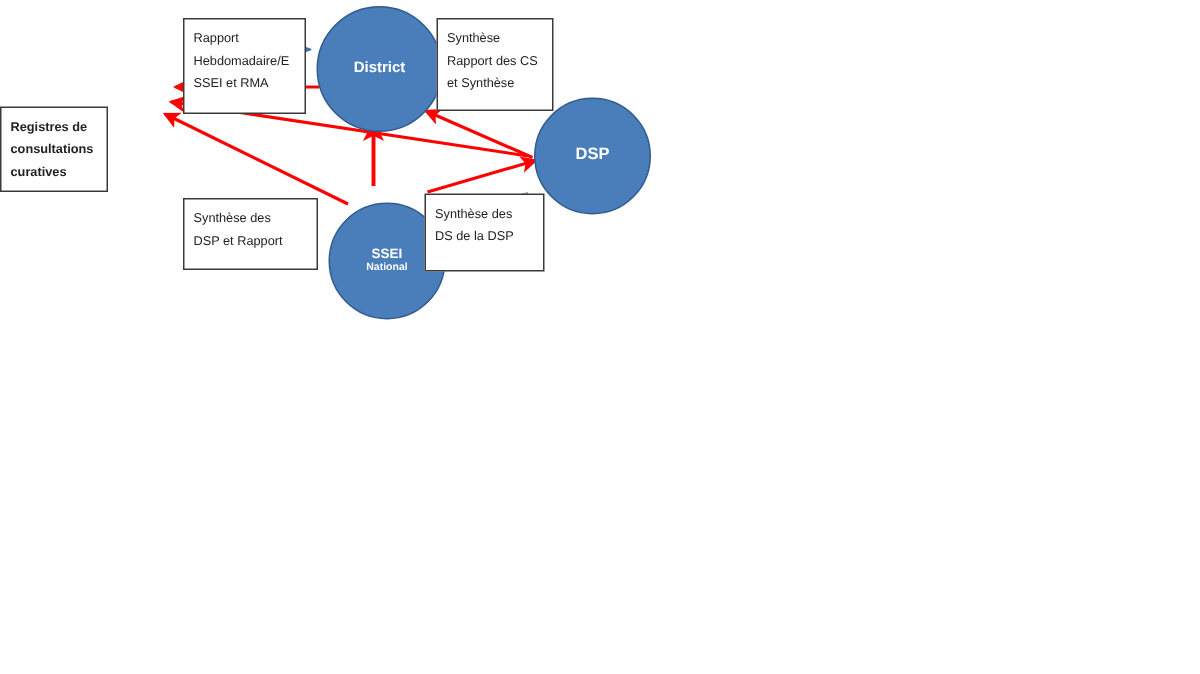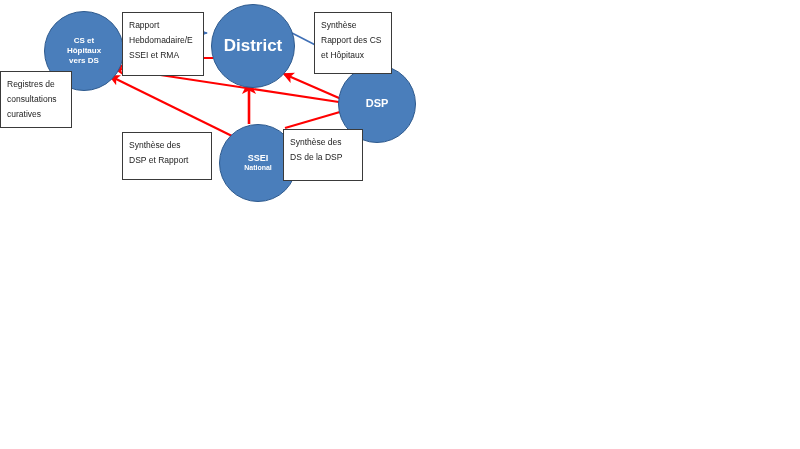--- a/index.html
+++ b/index.html
@@ -42,41 +42,41 @@
     font-weight: bold;
     text-align: center;
     line-height: 1.25;
     z-index: 3;
   }
   .node .l {
     display: block;
     white-space: nowrap;
   }
   .node-cs      { left: 44px;  top: 11px;  width: 78px;  height: 78px;  font-size: 8px; }
-  .node-district{ left: 211px; top: 4px;   width: 82px;  height: 82px;  font-size: 17px; }
-  .node-dsp     { left: 338px; top: 65px;  width: 76px;  height: 76px;  font-size: 11px; }
-  .node-ssei    { left: 219px; top: 124px; width: 76px;  height: 76px;  font-size: 9px; }
+  .node-district{ left: 211px; top: 4px;   width: 82px;  height: 82px;  font-size: 10px; }
+  .node-dsp     { left: 356px; top: 65px;  width: 76px;  height: 76px;  font-size: 11px; }
+  .node-ssei    { left: 219px; top: 135px; width: 76px;  height: 76px;  font-size: 9px; }
   .node-ssei .l2 { font-size: 7px; }
 
   .box {
     position: absolute;
     background: #ffffff;
     border: 1px solid #3a3a3a;
     color: #222222;
     font-size: 8.5px;
     line-height: 1.75;
     padding: 5px 6px 4px 6px;
     box-sizing: border-box;
     z-index: 4;
   }
   .box .l { display: block; white-space: nowrap; }
 
   .box-rapport   { left: 122px; top: 12px;  width: 82px;  height: 64px; }
-  .box-synthcs   { left: 291px; top: 12px;  width: 78px;  height: 62px; margin-left: 23px; }
-  .box-registres { left: 0px;   top: 71px;  width: 72px;  height: 57px; font-size: 8.5px; }
+  .box-synthcs   { left: 291px; top: 12px;  width: 78px;  height: 62px; }
+  .box-registres { left: 0px;   top: 71px;  width: 72px;  height: 57px; font-size: 8.5px; font-weight: bold; }
   .box-synthdsp  { left: 122px; top: 132px; width: 90px;  height: 48px; }
   .box-synthds   { left: 283px; top: 129px; width: 80px;  height: 52px; }
 </style>
 </head>
 <body>
 
 <div id="canvas">
 
   <svg class="layer" viewBox="0 0 800 449">
     <defs>
@@ -121,25 +121,20 @@
 
     <g>
       <line x1="355" y1="105" x2="284" y2="74" stroke="#ff0000" stroke-width="2.1" marker-end="url(#ah-red-big)"></line>
     </g>
 
     <g>
       <line x1="285" y1="128" x2="357" y2="107" stroke="#ff0000" stroke-width="2.1" marker-end="url(#ah-red-big)"></line>
     </g>
   </svg>
 
-  <div class="node node-cs">
-    <span class="l">CS et</span>
-    <span class="l">Hôpitaux</span>
-    <span class="l">vers DS</span>
-  </div>
 
   <div class="node node-district">
     <span class="l">District</span>
   </div>
 
   <div class="node node-dsp">
     <span class="l">DSP</span>
   </div>
 
   <div class="node node-ssei">
@@ -149,21 +144,21 @@
 
   <div class="box box-rapport">
     <span class="l">Rapport</span>
     <span class="l">Hebdomadaire/E</span>
     <span class="l">SSEI et RMA</span>
   </div>
 
   <div class="box box-synthcs">
     <span class="l">Synthèse</span>
     <span class="l">Rapport des CS</span>
-    <span class="l">et Hôpitaux</span>
+    <span class="l">et Synthèse</span>
   </div>
 
   <div class="box box-registres">
     <span class="l">Registres de</span>
     <span class="l">consultations</span>
     <span class="l">curatives</span>
   </div>
 
   <div class="box box-synthdsp">
     <span class="l">Synthèse des</span>

